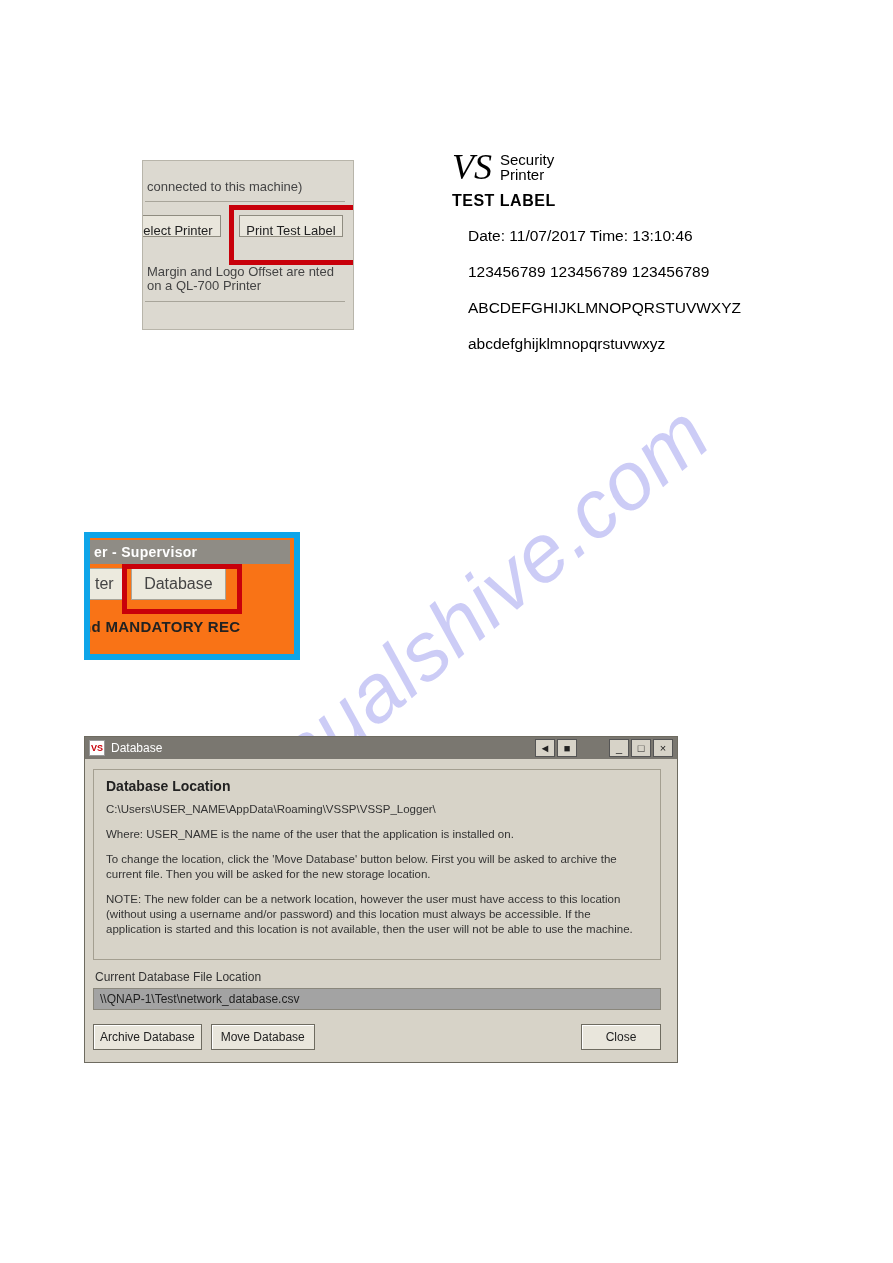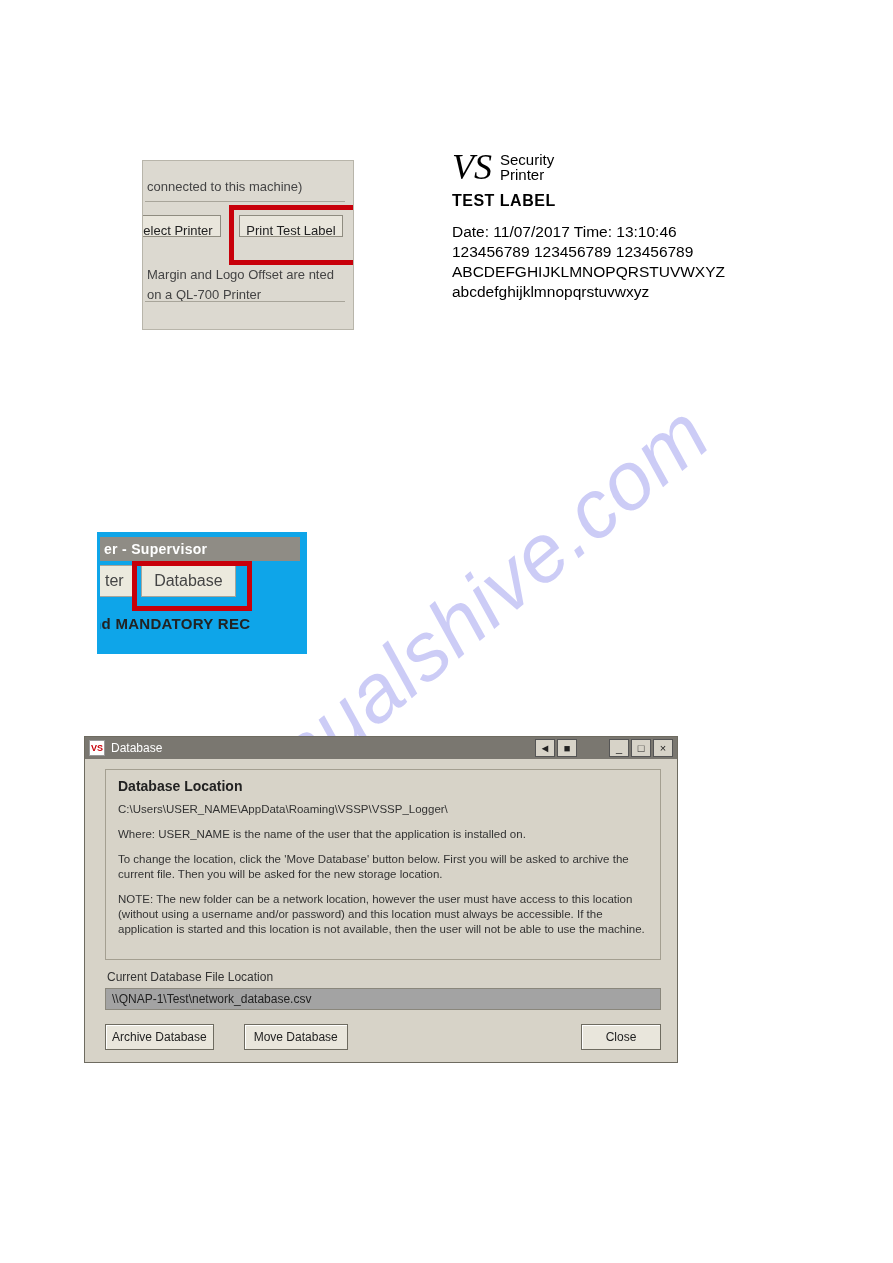--- a/index.html
+++ b/index.html
@@ -6,50 +6,50 @@
   .page{position:relative;width:893px;height:1263px;margin:0 auto;background:#fff;overflow:hidden}
   .watermark{position:absolute;left:50%;top:50%;transform:translate(-50%,-50%) rotate(-40deg);font-size:82px;font-style:italic;color:rgba(110,110,230,0.35);white-space:nowrap;pointer-events:none;letter-spacing:1px}
   
   .shot1{position:absolute;left:142px;top:160px;width:210px;height:168px;background:#dcd9d0;border:1px solid #b8b5aa;overflow:hidden;filter:blur(.3px)}
   .shot1 .hint1{position:absolute;left:4px;top:18px;font-size:13px;color:#444}
   .shot1 .inner-line{position:absolute;left:2px;top:40px;right:8px;height:0;border-top:1px solid #a8a59a}
   .shot1 .btn{position:absolute;top:54px;height:22px;background:#e9e6dc;border:1px solid #8f8c80;font-size:13px;color:#222;text-align:center;line-height:30px;padding:0 6px;box-sizing:border-box}
   .shot1 .btn.sel{left:-8px;width:86px}
   .shot1 .btn.ptl{left:96px;width:104px}
   .shot1 .redbox{position:absolute;left:86px;top:44px;width:122px;height:50px;border:5px solid #c8000a;pointer-events:none}
-  .shot1 .note{position:absolute;left:4px;top:104px;right:8px;font-size:13px;color:#444;line-height:20px}
+  .shot1 .note{position:absolute;left:4px;top:104px;right:8px;font-size:13px;color:#444;line-height:14px}
   .shot1 .frame-line{position:absolute;left:2px;right:8px;top:140px;border-top:1px solid #a8a59a}
   
   .label{position:absolute;left:452px;top:152px;width:330px}
   .logo-row{display:flex;align-items:center;gap:8px;margin-bottom:10px}
   .logo-vs{font-family:Georgia,'Times New Roman',serif;font-style:italic;font-size:36px;line-height:30px}
   .logo-sub{font-size:15px;line-height:15px}
   .label h1{margin:4px 0 12px 0;font-size:16px;font-weight:bold;letter-spacing:.5px}
-  .label .line{font-size:15.5px;line-height:20px;margin:0}
+  .label .line{font-size:15.5px;line-height:20px;margin:16px}
   
-  .shot2{position:absolute;left:97px;top:532px;width:204px;height:116px;background:#0ea5e9;border:3px solid #0ea5e9;overflow:hidden;filter:blur(.4px)}
+  .shot2{position:absolute;left:84px;top:532px;width:204px;height:116px;background:#f97316;border:6px solid #0ea5e9;overflow:hidden;filter:blur(.4px)}
   .shot2 .titlebar{position:absolute;left:-8px;top:2px;height:24px;right:4px;background:#8f8c85;color:#fff;font-size:14px;font-weight:bold;line-height:24px;padding-left:12px;letter-spacing:.3px;white-space:nowrap}
   .shot2 .tabs{position:absolute;left:-8px;top:30px;right:4px;height:34px}
   .shot2 .tab{display:inline-block;height:30px;line-height:30px;font-size:16px;color:#444;background:#eceade;border:1px solid #a8a59a;padding:0 12px;vertical-align:top}
   .shot2 .redbox2{position:absolute;left:32px;top:26px;width:110px;height:40px;border:5px solid #c8000a}
   .shot2 .below{position:absolute;left:-8px;top:80px;font-size:15px;font-weight:bold;color:#222;letter-spacing:.3px;white-space:nowrap}
   
   .dlg{position:absolute;left:84px;top:736px;width:592px;background:#d7d3c8;border:1px solid #6e6b60;font-size:12px;color:#222}
   .dlg .titlebar{height:22px;background:#7a7770;color:#fff;display:flex;align-items:center;padding:0 4px;font-size:12px}
   .dlg .titlebar .ico{width:14px;height:14px;background:#fff;border:1px solid #999;margin-right:6px;display:flex;align-items:center;justify-content:center;font-size:9px;color:#c8000a;font-weight:bold}
   .dlg .titlebar .spacer{flex:1}
   .dlg .winbtn{width:18px;height:16px;background:#d7d3c8;border:1px solid #555;margin-left:2px;display:flex;align-items:center;justify-content:center;font-family:Arial;font-size:11px;line-height:1;color:#222}
-  .dlg .body{padding:10px 16px 0 20px}
+  .dlg .body{padding:10px 16px 0 8px}
   .dlg .gbox{border:1px solid #a49f91;padding:8px 12px 12px 12px;background:#d7d3c8}
   .dlg .gbox h2{margin:0 0 8px 0;font-size:14px;font-weight:bold;color:#222}
   .dlg .gbox p{margin:0 0 10px 0;font-size:11.5px;line-height:15px;color:#333}
   .dlg .gbox b{font-weight:normal}
   .dlg .curlbl{font-size:12px;color:#333;margin:10px 0 4px 2px}
   .dlg .path{width:100%;box-sizing:border-box;height:22px;border:1px solid #8a877c;background:#a3a3a3;font-size:12px;padding:0 6px;color:#222}
-  .dlg .btnrow{display:flex;gap:30px;padding:14px 0 12px 0;align-items:center}
+  .dlg .btnrow{display:flex;gap:9px;padding:14px 0 12px 0;align-items:center}
   .dlg .spacer2{flex:1}
   .dlg .wbtn{height:26px;min-width:104px;background:#e9e6dc;border:1px solid #6e6b60;box-shadow:inset 1px 1px 0 #fff;font-size:12px;color:#222;cursor:pointer}
 </style>
 </head>
 <body>
 <div class="page">
 
   <div class="watermark">manualshive.com</div>
 
   <div class="shot1">

